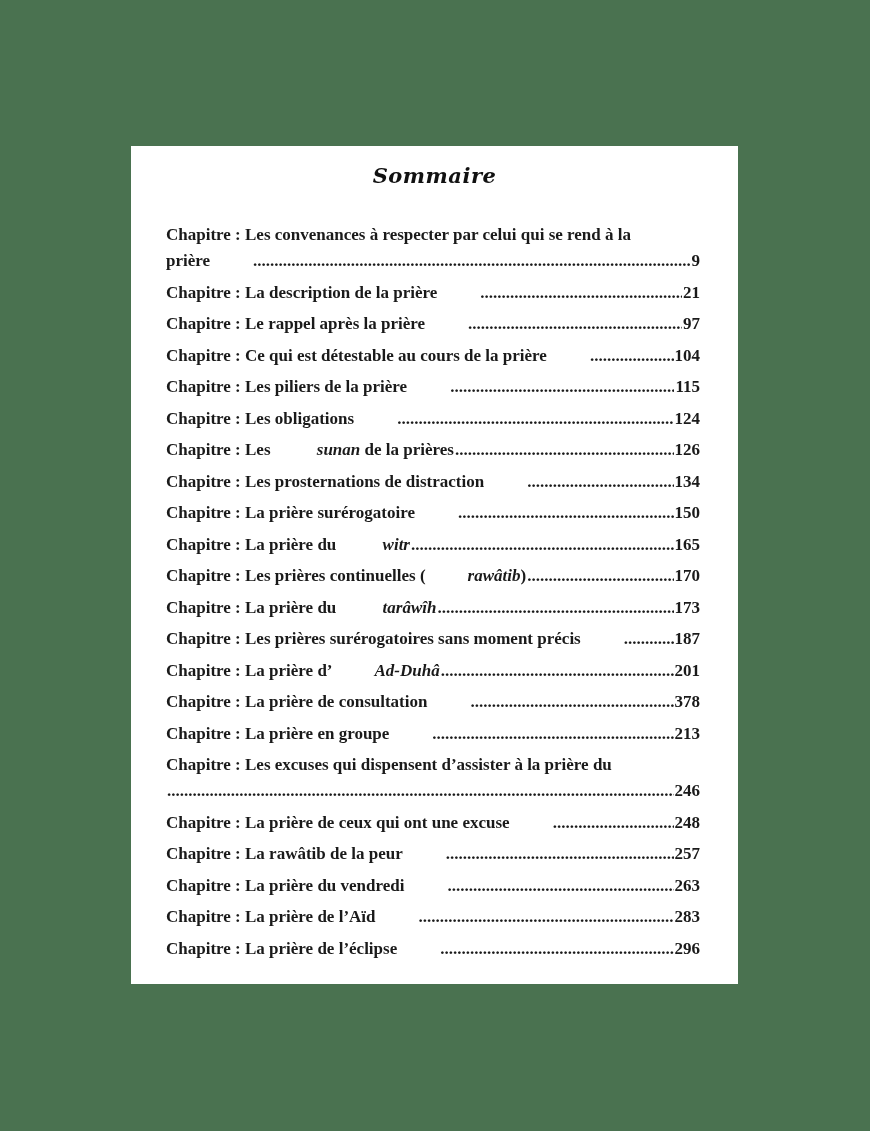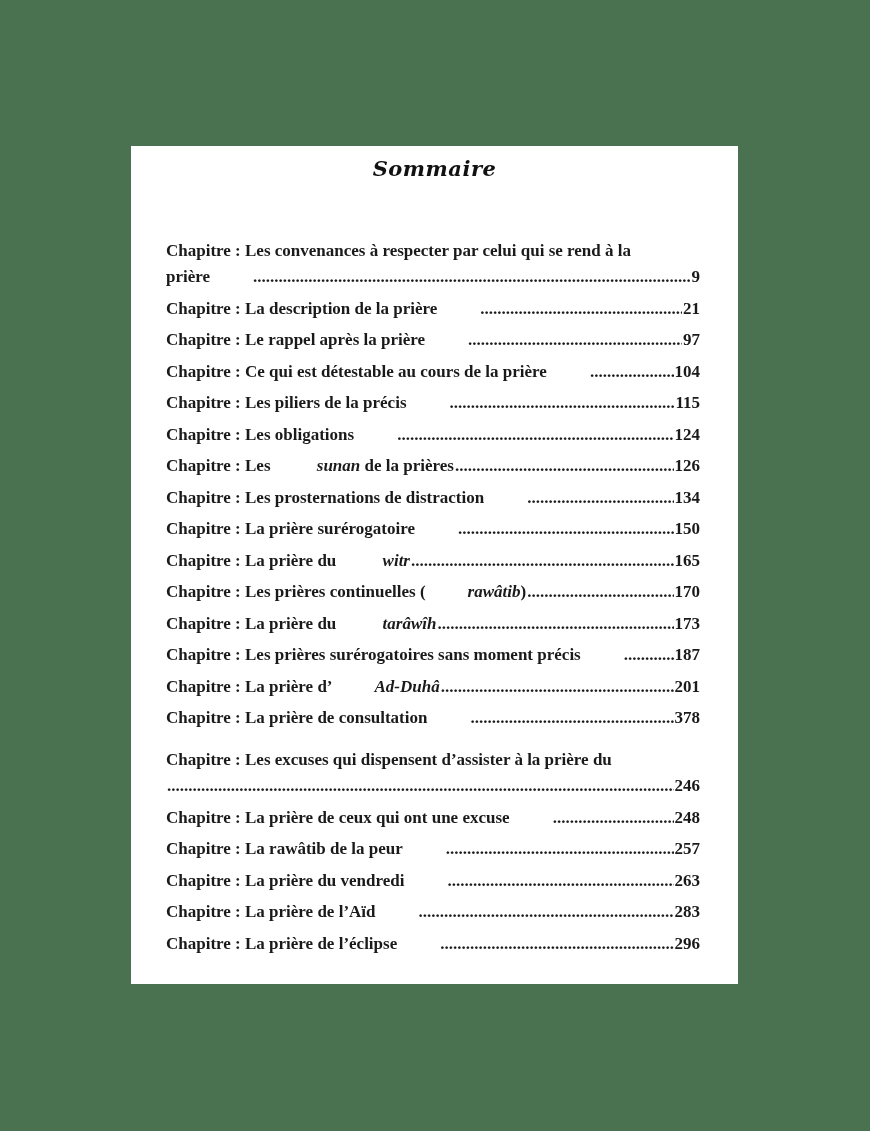--- a/index.html
+++ b/index.html
@@ -18,21 +18,21 @@
       left: 131px;
       top: 146px;
       width: 607px;
       height: 838px;
       background: #ffffff;
     }
     .title {
       position: absolute;
       left: 0;
       right: 0;
-      top: 10px;
+      top: 17px;
       text-align: center;
       font-family: "DejaVu Serif", serif;
       font-style: italic;
       font-weight: bold;
       font-size: 21px;
       color: #111;
       letter-spacing: 0.5px;
     }
     .toc {
       position: absolute;
@@ -64,21 +64,20 @@
       letter-spacing: 0px;
     }
     .entry .dots::after {
       content: "..................................................................................................................................................................................................................................................................";
     }
     .entry .page-num {
       flex: 0 0 auto;
     }
     .entry .first-line {
       white-space: nowrap;
-      margin-top: 16px;
     }
     i { font-style: italic; margin-left: 42px; }
   </style>
 </head>
 <body>
 
 <div class="page">
   <div class="title">Sommaire</div>
   <div class="toc" id="toc">
       <div class="entry">
@@ -105,21 +104,21 @@
       </div>
       <div class="entry">
         <div class="row">
           <span class="text"><span>Chapitre : Ce qui est détestable au cours de la prière </span><i></i><span></span></span>
           <span class="dots"></span>
           <span class="page-num">104</span>
         </div>
       </div>
       <div class="entry">
         <div class="row">
-          <span class="text"><span>Chapitre : Les piliers de la précis</span><i></i><span></span></span>
+          <span class="text"><span>Chapitre : Les piliers de la prière</span><i></i><span></span></span>
           <span class="dots"></span>
           <span class="page-num">115</span>
         </div>
       </div>
       <div class="entry">
         <div class="row">
           <span class="text"><span>Chapitre : Les obligations </span><i></i><span></span></span>
           <span class="dots"></span>
           <span class="page-num">124</span>
         </div>
@@ -178,20 +177,27 @@
           <span class="text"><span>Chapitre : La prière d’</span><i>Ad-Duhâ</i><span> </span></span>
           <span class="dots"></span>
           <span class="page-num">201</span>
         </div>
       </div>
       <div class="entry">
         <div class="row">
           <span class="text"><span>Chapitre : La prière de consultation </span><i></i><span></span></span>
           <span class="dots"></span>
           <span class="page-num">378</span>
+        </div>
+      </div>
+      <div class="entry">
+        <div class="row">
+          <span class="text"><span>Chapitre : La prière en groupe</span><i></i><span></span></span>
+          <span class="dots"></span>
+          <span class="page-num">213</span>
         </div>
       </div>
       <div class="entry">
         <div class="first-line">Chapitre : Les excuses qui dispensent d’assister à la prière du</div>
         <div class="row">
           <span class="dots"></span>
           <span class="page-num">246</span>
         </div>
       </div>
       <div class="entry">

